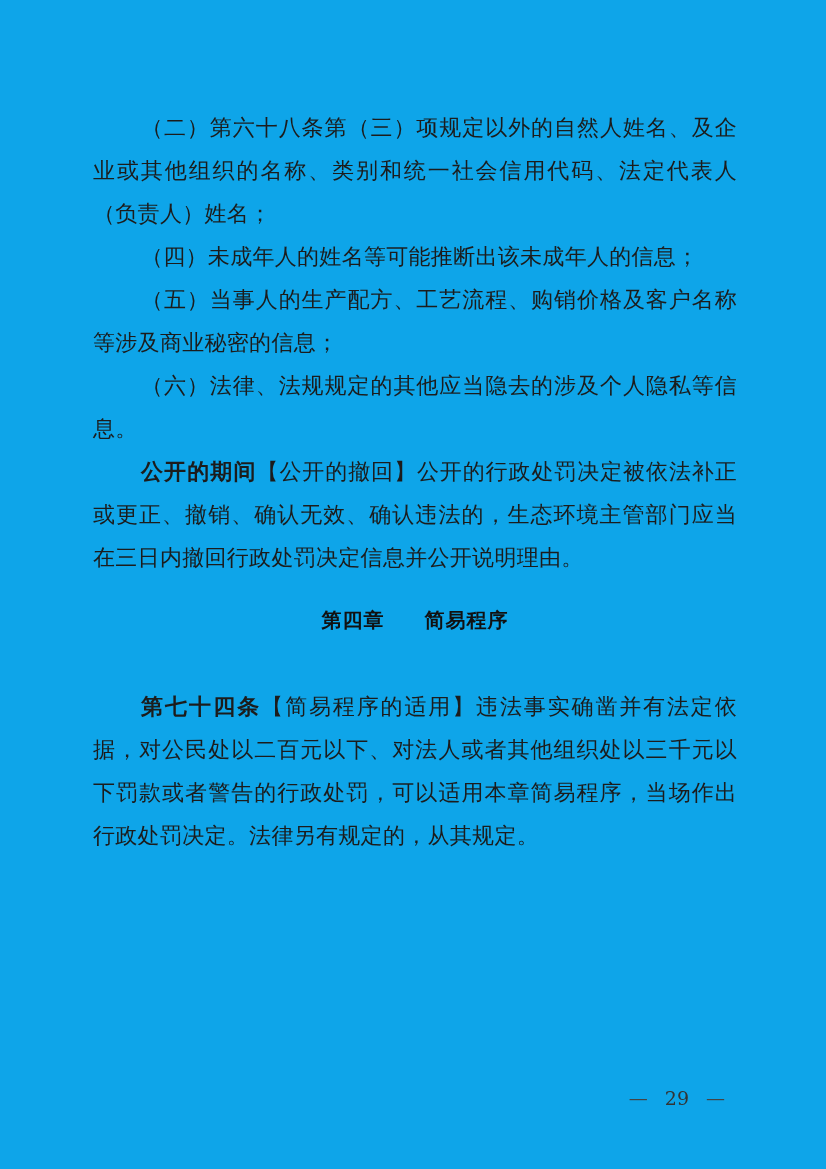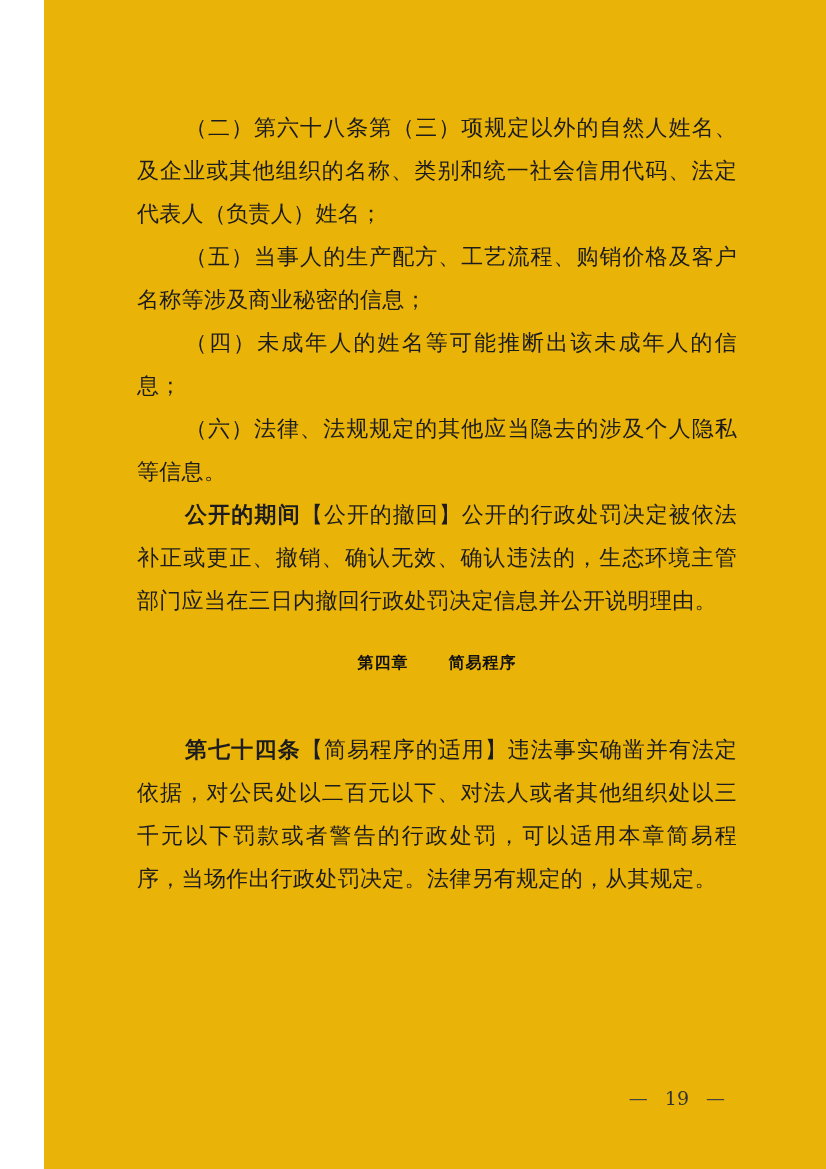--- a/index.html
+++ b/index.html
@@ -11,22 +11,21 @@
     width: 826px;
     height: 1169px;
     position: relative;
     overflow: hidden;
     font-family: "DejaVu Serif", "Liberation Serif", serif;
     color: #1c1c1c;
   }
   .page {
     position: absolute;
     inset: 0;
-    background: #eab308;
-    margin-left: 44px;
+    background: #0ea5e9;
   }
   .doc-body {
     position: absolute;
     left: 93px;
     right: 89px;
     top: 106px;
   }
   .para {
     margin: 0;
     font-size: 22px;
@@ -39,21 +38,21 @@
   .article-no {
     font-weight: 700;
     font-family: "DejaVu Sans", "Liberation Sans", sans-serif;
     letter-spacing: 0.5px;
   }
   .bracket-title {
     font-weight: 400;
   }
   .chapter-heading {
     margin: 24px 0 48px 0;
-    font-size: 16px;
+    font-size: 20px;
     line-height: 34px;
     font-weight: 700;
     font-family: "DejaVu Sans", "Liberation Sans", sans-serif;
     text-align: center;
     letter-spacing: 1px;
     color: #111;
   }
   .chapter-title-gap {
     display: inline-block;
     width: 40px;
@@ -76,35 +75,35 @@
 </style>
 </head>
 <body>
 
 <div class="page">
   <main class="doc-body">
 
     <p class="para"><span>（二）第六十八条第（三）项规定以外的自然人姓名、及企业或其他组织的名称、类别和统一社会信用代码、法定代表人（负责人）姓名；</span></p>
 
 
+    <p class="para"><span>（四）未成年人的姓名等可能推断出该未成年人的信息；</span></p>
+
     <p class="para"><span>（五）当事人的生产配方、工艺流程、购销价格及客户名称等涉及商业秘密的信息；</span></p>
-
-    <p class="para"><span>（四）未成年人的姓名等可能推断出该未成年人的信息；</span></p>
 
     <p class="para"><span>（六）法律、法规规定的其他应当隐去的涉及个人隐私等信息。</span></p>
 
 
     <p class="para"><span class="article-no">公开的期间</span><span class="bracket-title">【公开的撤回】</span><span>公开的行政处罚决定被依法补正或更正、撤销、确认无效、确认违法的，生态环境主管部门应当在三日内撤回行政处罚决定信息并公开说明理由。</span></p>
 
 
     <h2 class="chapter-heading"><span>第四章</span><span class="chapter-title-gap"></span><span>简易程序</span></h2>
 
     <p class="para"><span class="article-no">第七十四条</span><span class="bracket-title">【简易程序的适用】</span><span>违法事实确凿并有法定依据，对公民处以二百元以下、对法人或者其他组织处以三千元以下罚款或者警告的行政处罚，可以适用本章简易程序，当场作出行政处罚决定。法律另有规定的，从其规定。</span></p>
 
 
   </main>
 
   <footer class="page-footer">
     <span class="dash">—</span>
-    <span class="num">19</span>
+    <span class="num">29</span>
     <span class="dash">—</span>
   </footer>
 </div>
 
 </body></html>

